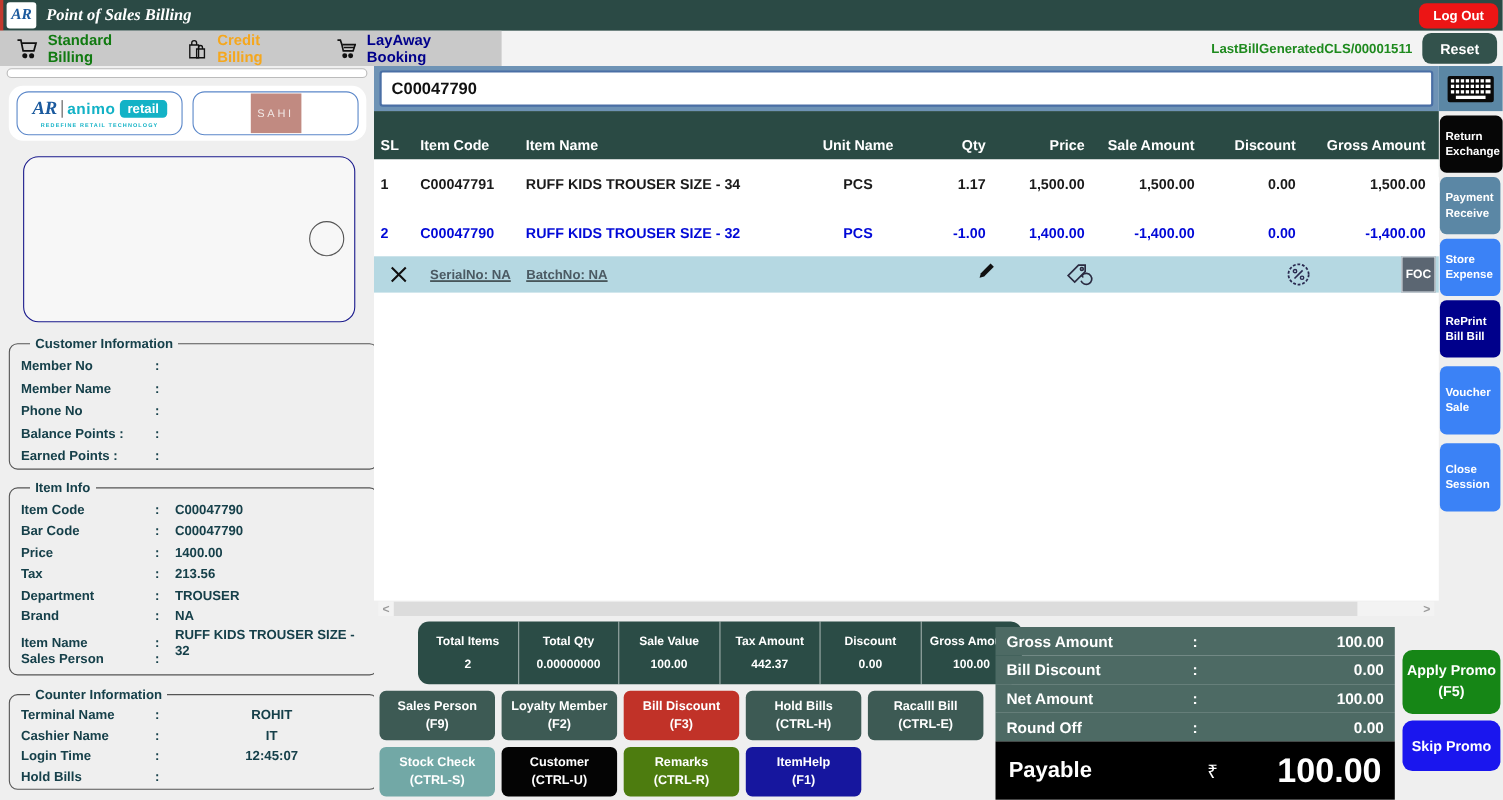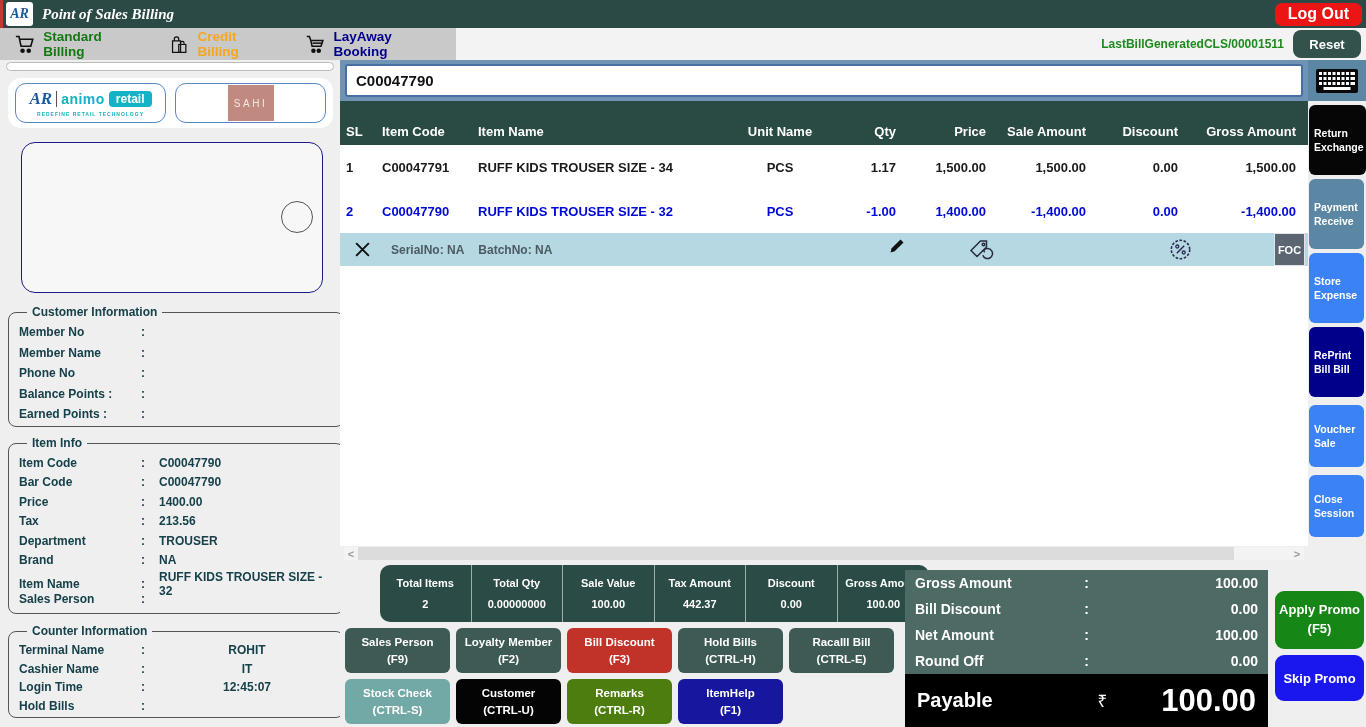--- a/index.html
+++ b/index.html
@@ -7,21 +7,21 @@
     font-family:"Liberation Sans", sans-serif; }
 
   
   .topbar { position:absolute; top:0; left:0; width:1366px; height:28px;
     background:#2b4a45; border-left:3px solid #c23a2e; display:flex; align-items:center; }
   .ar-chip { width:27px; height:24px; background:#fff; border-radius:3px; margin:0 9px 0 3px;
     display:flex; align-items:center; justify-content:center;
     font:italic bold 14px "Liberation Serif", serif; color:#1b5a9e; }
   .topbar-title { color:#fff; font:italic bold 15px "Liberation Serif", serif; }
   .logout-btn { margin-left:auto; margin-right:4px; height:23px; padding:0 13px;
-    background:#ec1515; color:#fff; font-weight:bold; font-size:16px;
+    background:#ec1515; color:#fff; font-weight:bold; font-size:12px;
     border:none; border-radius:7px; cursor:pointer; }
 
   
   .tabbar { position:absolute; top:28px; left:0; width:1366px; height:32px; background:#f3f3f3; }
   .tabbar-left { position:absolute; left:0; top:0; width:456px; height:32px;
     background:#c9c9c9; display:flex; align-items:center; }
   .tab { display:flex; align-items:center; gap:7px; height:100%; padding:0 15px;
     font-weight:bold; font-size:13.5px; cursor:pointer; }
   .tab svg { width:23px; height:21px; }
   .tab-standard { color:#117a11; }
@@ -80,21 +80,21 @@
   .table-area { position:absolute; top:85px; left:0; width:968px; height:401px; background:#fff; }
   .item-row { height:44px; align-items:center; font-weight:bold; font-size:13px;
     color:#1a1a1a; background:#fff; cursor:pointer; }
   .item-row.negative { color:#0008d7; }
   .c-sl { padding-left:6px; }
   .c-code { padding-left:6px; }
   .c-name { padding-left:2px; }
   .c-unit { text-align:center; }
   .h-num, .c-num { text-align:right; padding-right:12px; }
 
-  .detail-row { position:relative; height:33px; background:#b5d8e2; display:flex; align-items:center; }
+  .detail-row { position:relative; height:33px; background:#b5d8e2; display:flex; align-items:center;text-decoration:underline; }
   .detail-close { margin-left:14px; display:flex; align-items:center; cursor:pointer; }
   .detail-text { margin-left:20px; font-weight:bold; font-size:12px; color:#4b5a63; display:flex; gap:14px; }
   .d-icon { position:absolute; top:4px; cursor:pointer; }
   .d-pencil { left:548px; }
   .d-tag { left:628px; }
   .d-percent { left:828px; }
   .foc-btn { position:absolute; right:3px; top:0; width:31px; height:33px; background:#5b6672;
     border:1px solid #dfe5ea; color:#fff; font-weight:bold; font-size:11px; cursor:pointer; }
 
   .hscroll { position:absolute; top:487px; left:4px; width:960px; height:13px; background:#f3f3f3;
@@ -137,21 +137,21 @@
     background:#168616; border:none; border-radius:9px; color:#fff; font-weight:bold; font-size:13px;
     line-height:1.45; cursor:pointer; font-family:"Liberation Sans",sans-serif; }
   .promo-skip { position:absolute; left:1275px; top:655px; width:89px; height:46px;
     background:#1a16ee; border:none; border-radius:9px; color:#fff; font-weight:bold; font-size:13px;
     cursor:pointer; font-family:"Liberation Sans",sans-serif; }
 
   
   .sidebar-right { position:absolute; left:1308px; top:60px; width:58px; height:667px; }
   .kb-block { height:41px; background:#5b87a5; display:flex; align-items:center; justify-content:center;
     cursor:pointer; }
-  .side-btn { margin:4px 2px 0 1px; height:70px; border:none; border-radius:6px; color:#fff;
+  .side-btn { margin:4px 2px 0 1px; height:52px; border:none; border-radius:6px; color:#fff;
     font-weight:bold; font-size:10.5px; line-height:1.35; text-align:left; padding:4px 2px 4px 5px;
     display:flex; align-items:center; cursor:pointer; font-family:"Liberation Sans",sans-serif; }
   .s-black { background:#060606; }
   .s-steel { background:#5b87a5; }
   .s-teal { background:#3b82f6; }
   .s-navy { background:#00008b; }
 </style>
 </head>
 <body>
 

